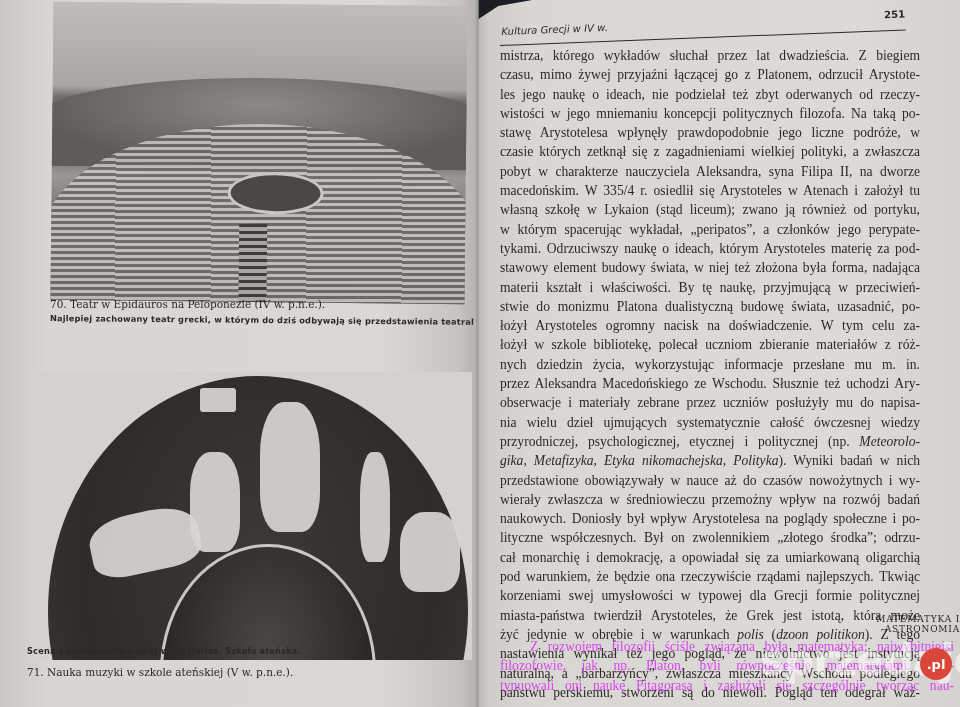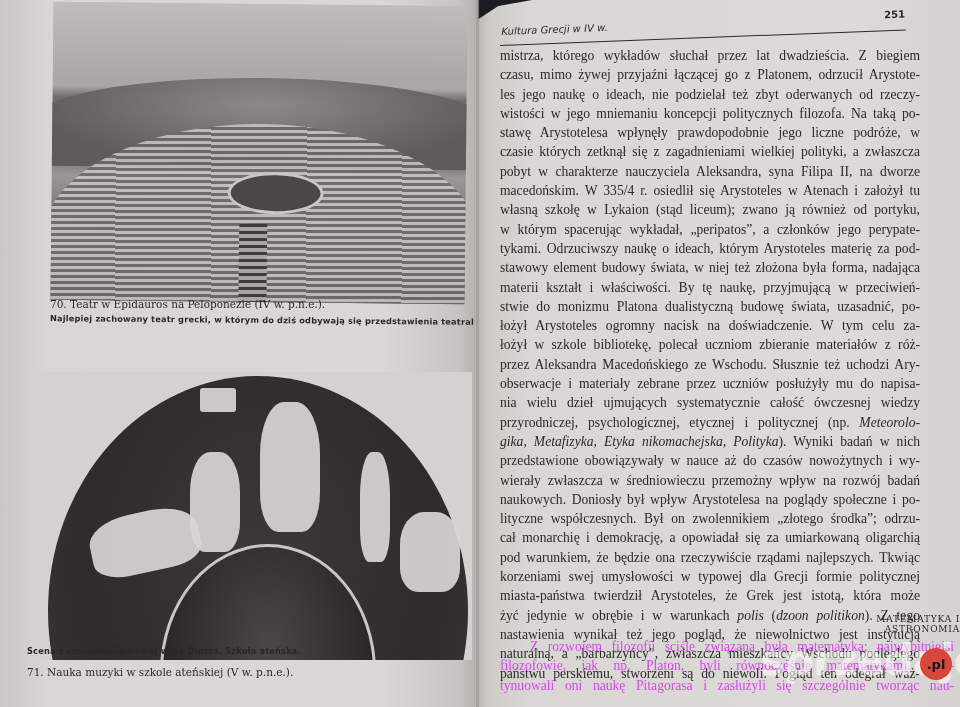--- a/index.html
+++ b/index.html
@@ -33,21 +33,21 @@
   .rh-rule{position:absolute;left:0;right:0;bottom:0;border-bottom:1.5px solid #2a2826;}
 
   .body-text{position:absolute;left:500px;top:46px;width:420px;color:#2b2927;font-size:13.6px;line-height:19.3px;}
   .line{white-space:nowrap;text-align:justify;text-align-last:justify;display:block;height:19.3px;}
   .line.indent{padding-left:30px;}
   .line .it{font-style:italic;}
   .section-head{position:absolute;left:798px;top:614px;font-size:9px;letter-spacing:.8px;color:#2a2826;font-family:"DejaVu Serif",serif;text-align:right;}
   .para2{position:absolute;left:500px;top:637px;width:454px;color:#d946ef;font-size:13.6px;line-height:20px;}
 
   .watermark{position:absolute;left:760px;top:636px;font-family:"DejaVu Sans",sans-serif;font-size:42px;font-weight:bold;color:rgba(255,255,255,.55);letter-spacing:-1px;}
-  .wm-badge{position:absolute;left:920px;top:648px;width:32px;height:32px;border-radius:50%;background:#d9463a;color:#0f172a;font-family:"DejaVu Sans",sans-serif;font-size:13px;font-weight:bold;display:flex;align-items:center;justify-content:center;}
+  .wm-badge{position:absolute;left:920px;top:648px;width:32px;height:32px;border-radius:50%;background:#d9463a;color:#ffffff;font-family:"DejaVu Sans",sans-serif;font-size:13px;font-weight:bold;display:flex;align-items:center;justify-content:center;}
 </style>
 </head>
 <body>
 
 <div class="book">
   <div class="top-shadow"></div>
 
   <div class="page-left">
     <div class="photo photo-theatre" title="Photograph of the ancient theatre of Epidaurus">
       <div class="sky"></div>
@@ -92,20 +92,21 @@
     <span class="line">pobyt w charakterze nauczyciela Aleksandra, syna Filipa II, na dworze</span>
     <span class="line">macedońskim. W 335/4 r. osiedlił się Arystoteles w Atenach i założył tu</span>
     <span class="line">własną szkołę w Lykaion (stąd liceum); zwano ją również od portyku,</span>
     <span class="line">w którym spacerując wykładał, „peripatos”, a członków jego perypate-</span>
     <span class="line">tykami. Odrzuciwszy naukę o ideach, którym Arystoteles materię za pod-</span>
     <span class="line">stawowy element budowy świata, w niej też złożona była forma, nadająca</span>
     <span class="line">materii kształt i właściwości. By tę naukę, przyjmującą w przeciwień-</span>
     <span class="line">stwie do monizmu Platona dualistyczną budowę świata, uzasadnić, po-</span>
     <span class="line">łożył Arystoteles ogromny nacisk na doświadczenie. W tym celu za-</span>
     <span class="line">łożył w szkole bibliotekę, polecał uczniom zbieranie materiałów z róż-</span>
+    <span class="line">nych dziedzin życia, wykorzystując informacje przesłane mu m. in.</span>
     <span class="line">przez Aleksandra Macedońskiego ze Wschodu. Słusznie też uchodzi Ary-</span>
     <span class="line">obserwacje i materiały zebrane przez uczniów posłużyły mu do napisa-</span>
     <span class="line">nia wielu dzieł ujmujących systematycznie całość ówczesnej wiedzy</span>
     <span class="line"><span>przyrodniczej, psychologicznej, etycznej i politycznej (np. </span><span class="it">Meteorolo-</span></span>
     <span class="line"><span class="it">gika, </span><span class="it">Metafizyka, Etyka nikomachejska, Polityka</span><span>). Wyniki badań w nich</span></span>
     <span class="line">przedstawione obowiązywały w nauce aż do czasów nowożytnych i wy-</span>
     <span class="line">wierały zwłaszcza w średniowieczu przemożny wpływ na rozwój badań</span>
     <span class="line">naukowych. Doniosły był wpływ Arystotelesa na poglądy społeczne i po-</span>
     <span class="line">lityczne współczesnych. Był on zwolennikiem „złotego środka”; odrzu-</span>
     <span class="line">cał monarchię i demokrację, a opowiadał się za umiarkowaną oligarchią</span>

